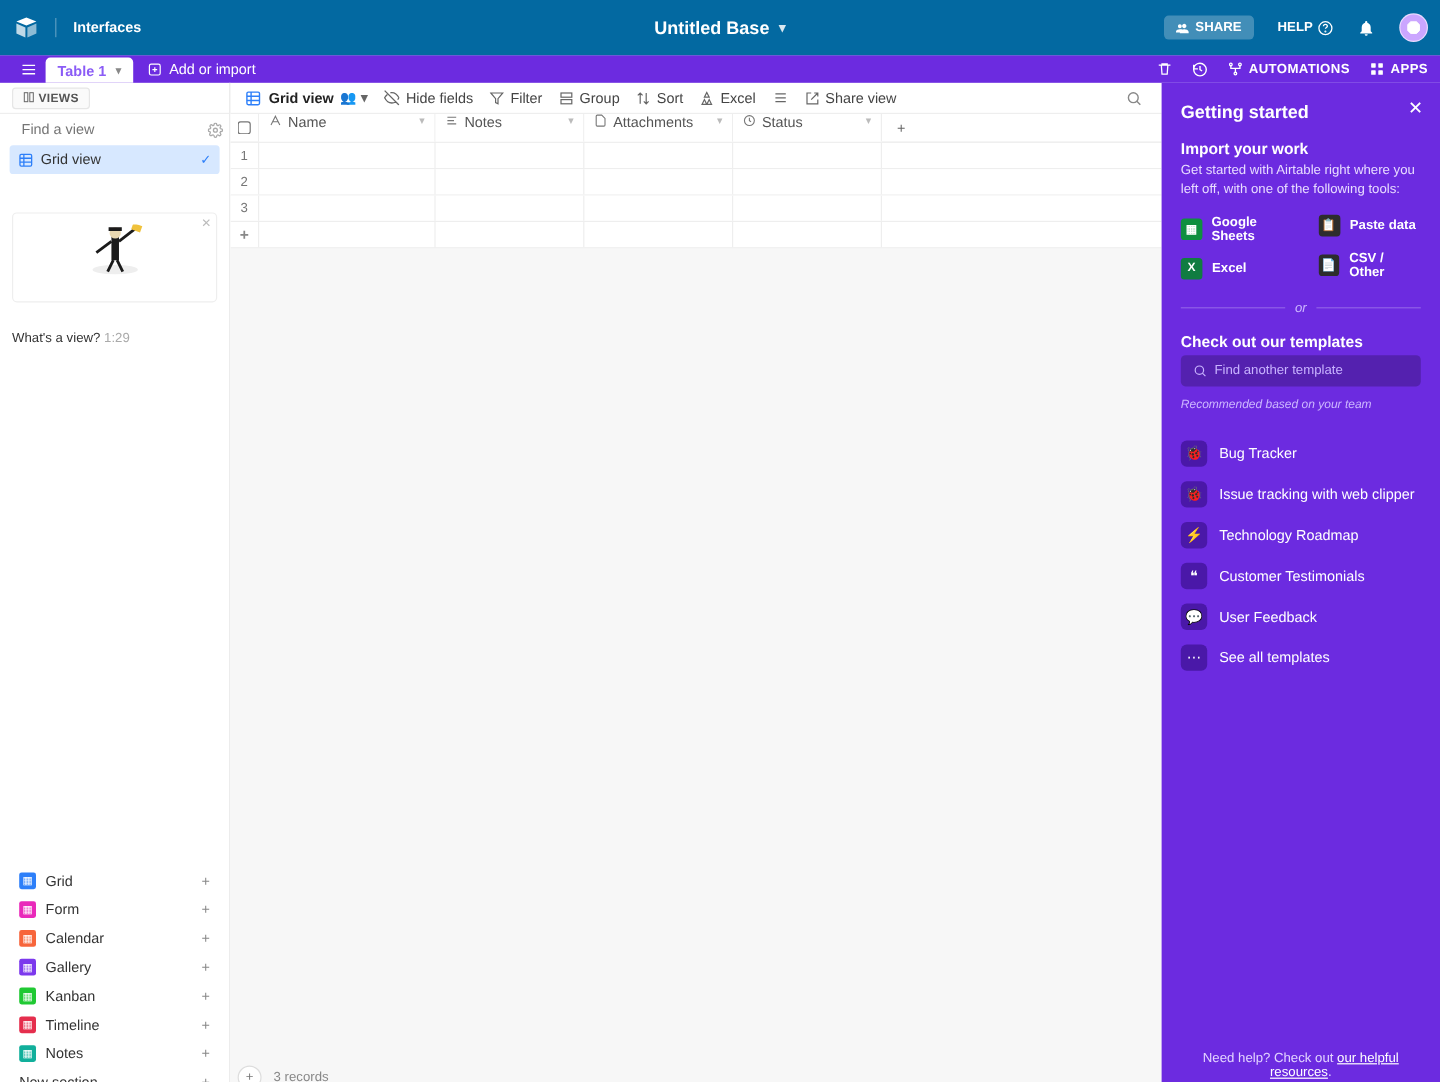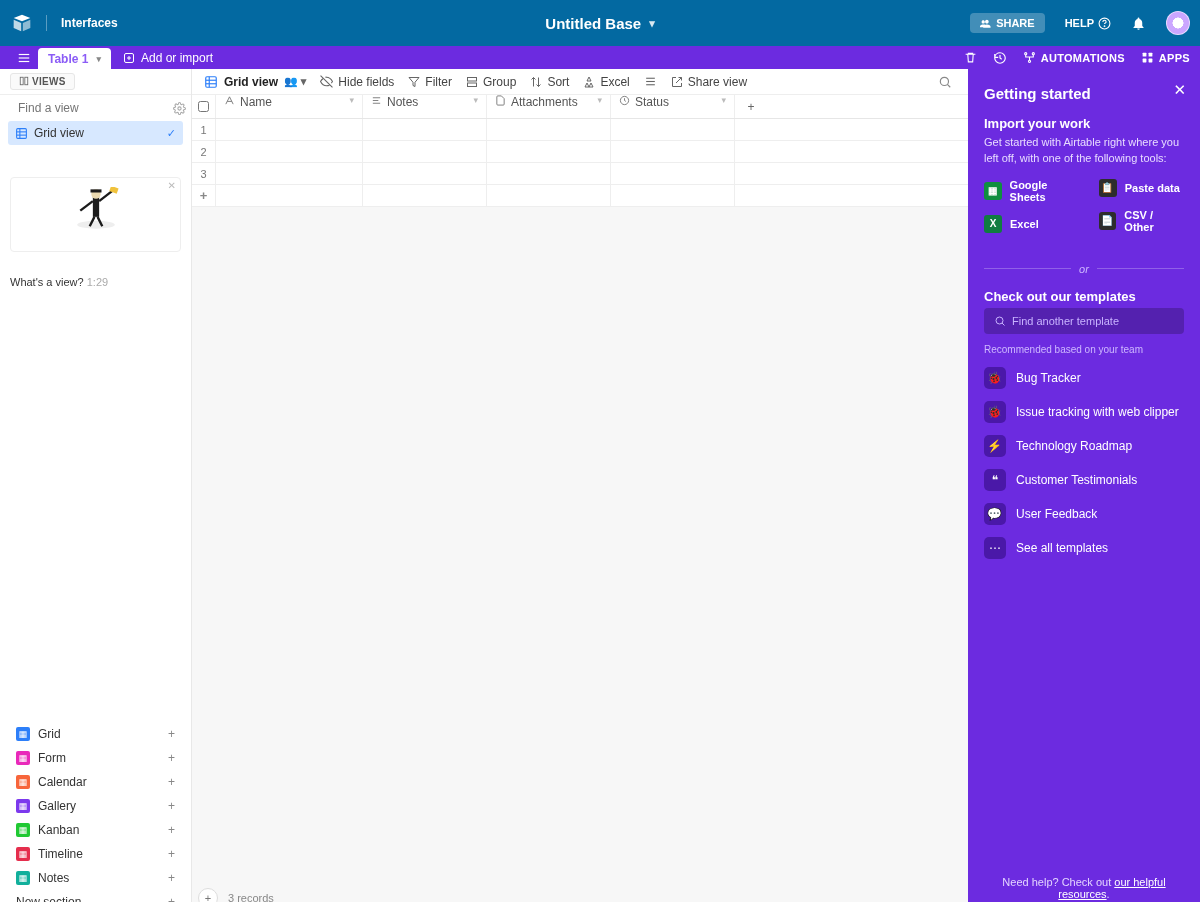--- a/index.html
+++ b/index.html
@@ -68,26 +68,26 @@
 .footer{position:absolute;bottom:6px;left:6px;display:flex;align-items:center;gap:10px;font-size:11px;color:#888}
 .foot-add{width:20px;height:20px;border-radius:50%;border:1px solid #ddd;background:#fff;display:flex;align-items:center;justify-content:center;cursor:pointer;color:#777}
 .panel-close{position:absolute;top:12px;right:14px;cursor:pointer;color:#fff;font-size:15px}
 .panel h2{font-size:15px;font-weight:700;margin-bottom:14px}
 .panel h3{font-size:13px;font-weight:700;margin-bottom:4px}
 .panel p{font-size:11px;line-height:1.45;color:#e8dcff;margin-bottom:12px}
 .import-grid{display:flex;gap:14px;margin-bottom:10px}
 .import-col{display:flex;flex-direction:column;gap:12px}
 .imp-item{display:flex;align-items:center;gap:8px;font-size:11px;font-weight:600;cursor:pointer}
 .imp-icon{width:18px;height:18px;border-radius:3px;display:flex;align-items:center;justify-content:center;font-size:10px}
-.or-div{display:flex;align-items:center;gap:8px;margin:20px 0 14px;color:#cdb7ff;font-size:11px;font-style:italic}
+.or-div{display:flex;align-items:center;gap:8px;margin:8px 0 14px;color:#cdb7ff;font-size:11px;font-style:italic}
 .or-line{flex:1;height:1px;background:rgba(255,255,255,.25)}
 .tmpl-search{background:rgba(0,0,0,.22);border-radius:4px;padding:7px 10px;display:flex;align-items:center;gap:6px;margin-bottom:10px}
 .tmpl-search input{background:transparent;border:none;outline:none;color:#fff;font-size:11px;flex:1}
 .tmpl-search input::placeholder{color:#c8b3ff}
-.recom{font-size:10px;color:#cdb7ff;margin-bottom:6px}
+.recom{font-size:10px;font-style:italic;color:#cdb7ff;margin-bottom:18px}
 .tmpl-item{display:flex;align-items:center;gap:10px;font-size:12px;font-weight:500;padding:6px 0;cursor:pointer}
 .tmpl-icon{width:22px;height:22px;border-radius:5px;background:#4a18a8;display:flex;align-items:center;justify-content:center;font-size:12px}
 .panel-spacer{flex:1}
 .restart-btn{background:#5219bb;border-radius:5px;padding:10px;display:flex;align-items:center;justify-content:center;gap:7px;font-size:12px;font-weight:600;cursor:pointer}
 .need-help{text-align:center;font-size:11px;color:#e3d4ff;margin-top:12px}
 .need-help a{color:#fff;text-decoration:underline}
 svg{display:inline-block;vertical-align:middle}
 input[type=checkbox]{width:11px;height:11px}
 </style>
 </head>

